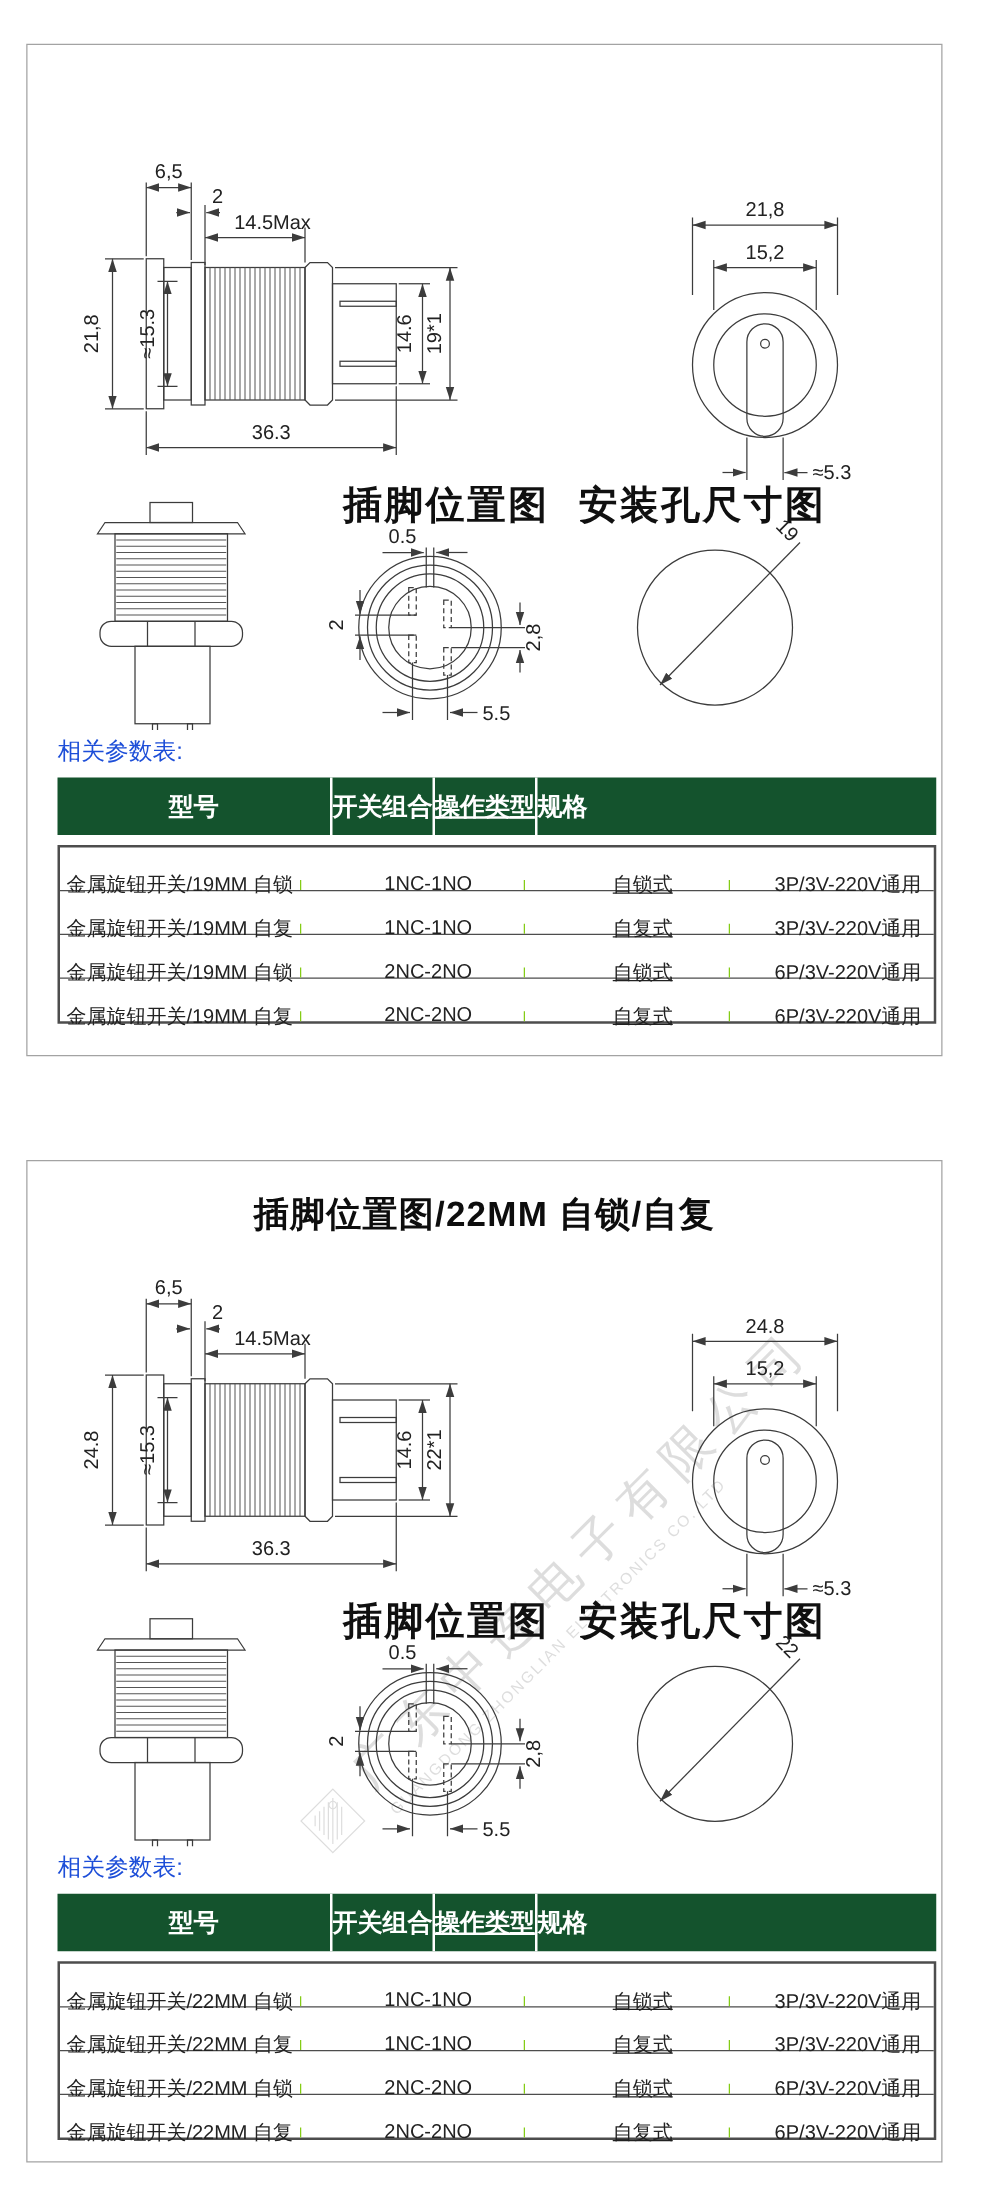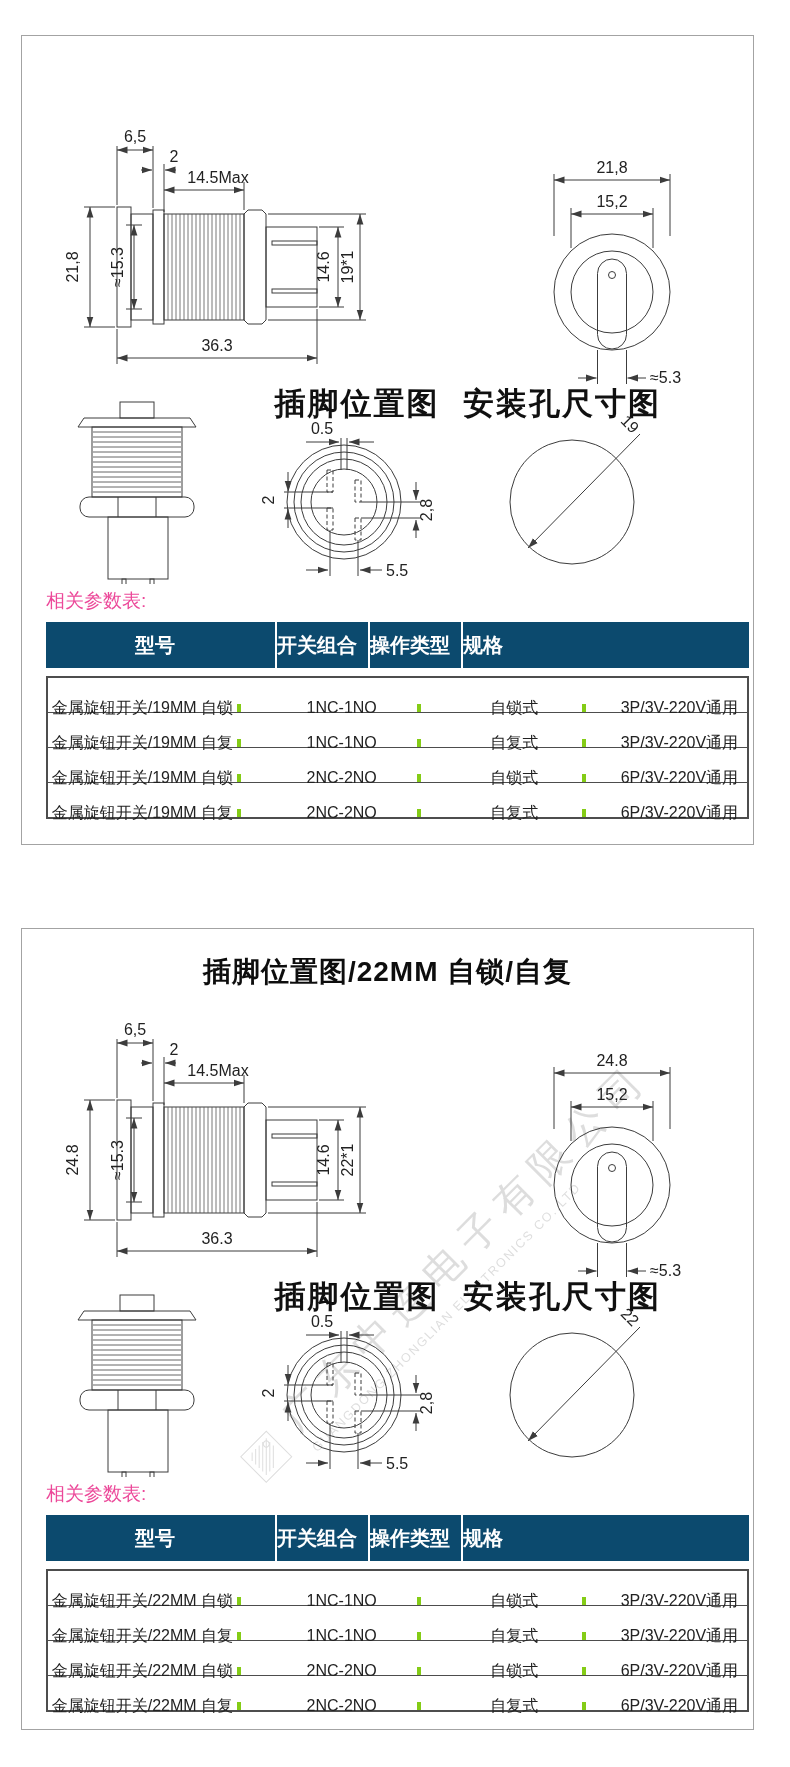--- a/index.html
+++ b/index.html
@@ -13,32 +13,32 @@
   }
   #panel1{top:35px;height:808px;}
   #panel2{top:928px;height:800px;}
   .panel-title{
     position:absolute;top:24px;left:0;width:100%;text-align:center;
     font-size:28px;font-weight:600;color:#0d0d0d;letter-spacing:1px;z-index:2;
   }
   .drawing-svg{position:absolute;left:0;top:66px;z-index:1;}
   svg text{font-family:"Liberation Sans","DejaVu Sans",sans-serif;fill:#222;font-size:16px;}
   svg .sec-title{font-size:31px;font-weight:bold;fill:#101010;letter-spacing:2px;}
-  .params-label{position:absolute;left:24px;top:552px;font-size:19px;color:#ec4899;z-index:2;}
+  .params-label{position:absolute;left:24px;top:552px;font-size:19px;color:#1d4ed8;z-index:2;}
   .ptable{position:absolute;left:24px;top:586px;width:703px;z-index:2;}
-  .thead{display:flex;height:46px;background:#0c4a6e;}
+  .thead{display:flex;height:46px;background:#14532d;}
   .th{display:flex;align-items:center;justify-content:center;color:#fff;font-size:20px;font-weight:bold;}
-  .th + .th{border-left:2px solid #fff;margin-left:11px;}
-  .w0{width:31%;}.w1{width:24.6%;}.w2{width:22.2%;}.w3{width:22.2%;}
+  .th + .th{border-left:2px solid #fff;}
+  .w0{width:31%;}.w1{width:24.6%;}.w2{width:22.2%;text-decoration:underline;}.w3{width:22.2%;}
   .th.w1,.th.w2,.th.w3{width:calc(var(--w) - 2px);}
   .tbody{margin-top:8px;border:2px solid #4d4d4d;}
   .tr{display:flex;height:34px;border-top:1px solid #4d4d4d;}
   .tr:first-child{border-top:none;}
   .td{display:flex;align-items:center;justify-content:center;font-size:16px;color:#222;margin-top:26px;}
-  .td + .td{border-left:4px solid #84cc16;padding-left:26px;}
+  .td + .td{border-left:1px solid #84cc16;padding-left:26px;}
   .watermark{
     position:absolute;left:228px;top:508px;z-index:0;pointer-events:none;
     transform:rotate(-45deg);transform-origin:0 50%;
     display:flex;align-items:center;gap:16px;white-space:nowrap;
     color:#c8c8c8;opacity:.6;
   }
   .wm-cn{font-size:40px;letter-spacing:10px;}
   .wm-en{font-size:12.5px;letter-spacing:1.8px;margin-top:3px;}
 </style>
 </head>

